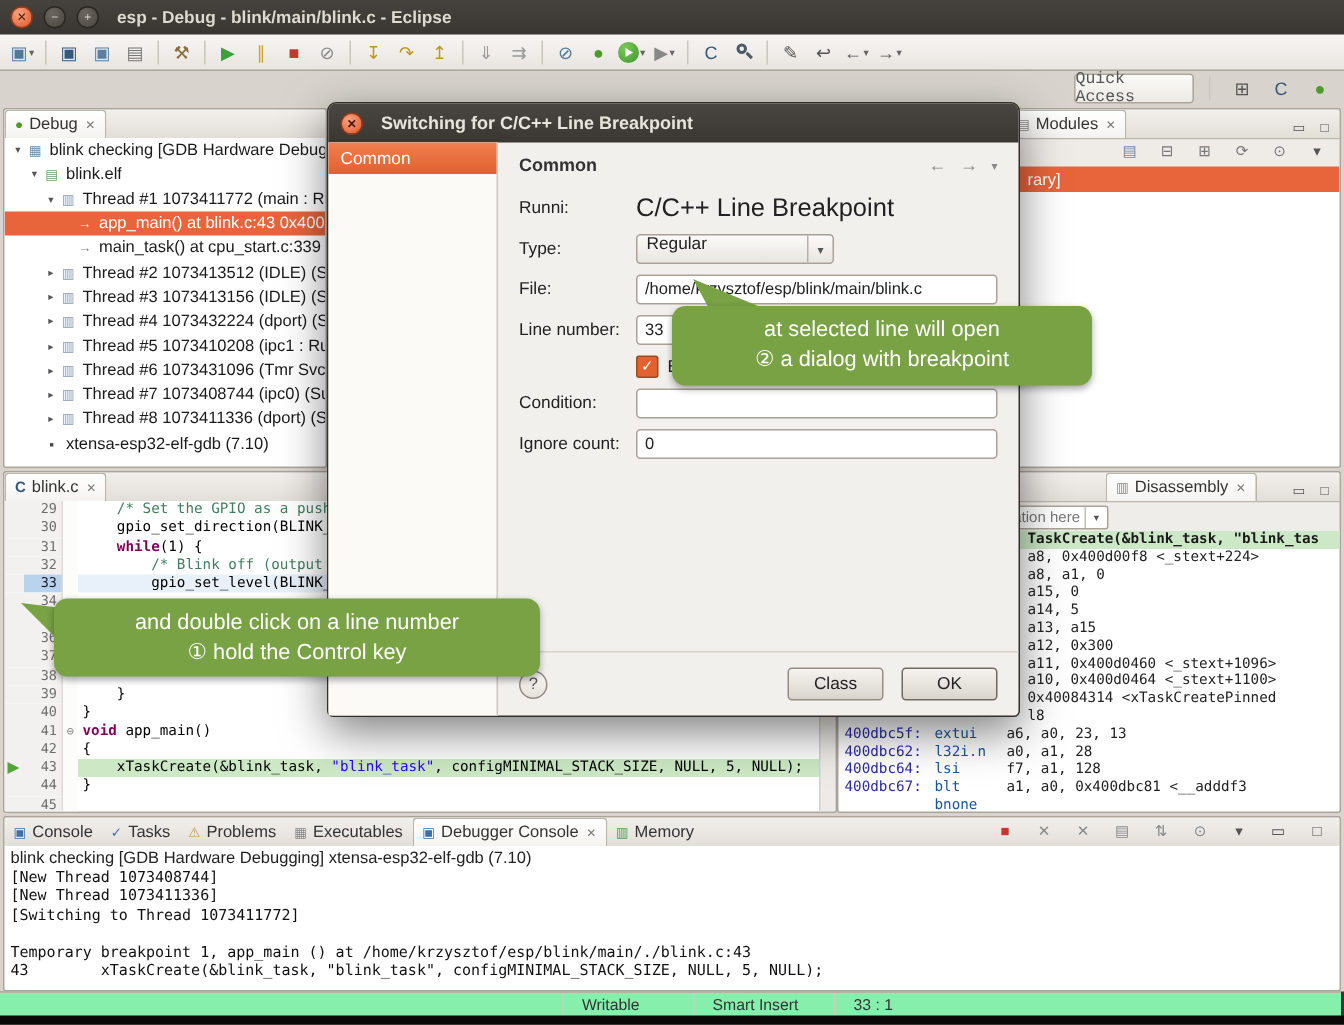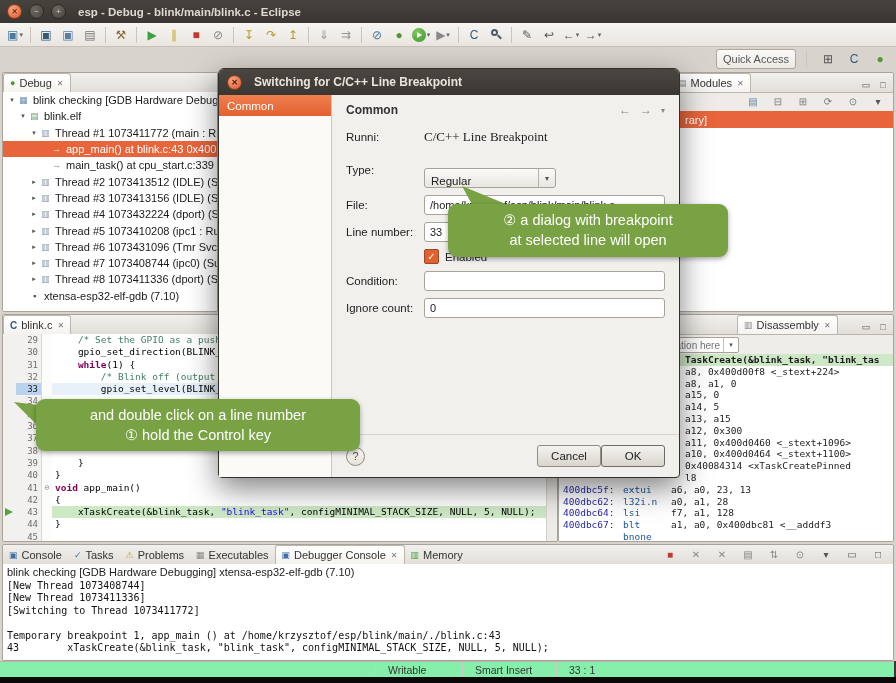--- a/index.html
+++ b/index.html
@@ -20,21 +20,21 @@
   .mini-arrow{font-size:7px;color:#666;margin-left:1px;}
   .icn.run{width:14px;height:14px;border-radius:50%;background:radial-g radient(circle at 35% 30%,#7CC95B,#3D9630);background:radial-gradient(circle at 35% 30%,#7CC95B,#3D9630);position:relative;}
   .icn.run::after{content:"";position:absolute;left:5px;top:4px;border-left:5px solid #fff;border-top:3px solid transparent;border-bottom:3px solid transparent;}
   .icn.search{width:13px;height:13px;position:relative;}
   .icn.search::before{content:"";position:absolute;left:1px;top:1px;width:7px;height:7px;border:2px solid #4E5A66;border-radius:50%;box-sizing:border-box;}
   .icn.search::after{content:"";position:absolute;left:7px;top:8px;width:5px;height:2px;background:#4E5A66;transform:rotate(45deg);}
 
   
   .workspace{position:absolute;left:0;top:47px;width:896px;height:614px;background:#D8D4CD;}
   .topright{position:absolute;top:49px;right:5px;display:flex;align-items:center;gap:6px;z-index:2;}
-  .qa{width:78px;height:18px;border:1px solid #ACA69D;border-radius:3px;background:linear-gradient(#FBFAF7,#EDEAE4);font-size:11px;color:#555;display:flex;align-items:center;justify-content:center;}
+  .qa{width:78px;height:18px;border:1px solid #ACA69D;border-radius:3px;background:linear-gradient(#FBFAF7,#EDEAE4);font-size:11px;color:#555;display:flex;align-items:center;justify-content:center;font-family:Liberation Mono, monospace;}
 
   
   .panel{position:absolute;background:#F0EEEA;border:1px solid #A9A39A;border-radius:2px;box-sizing:border-box;overflow:hidden;z-index:1;}
   .vtabs{height:19px;display:flex;align-items:flex-end;background:linear-gradient(#F2F0EC,#E2DFD9);border-bottom:1px solid #BBB5AC;}
   .vtab{height:19px;display:flex;align-items:center;padding:0 6px;font-size:11px;color:#333;white-space:nowrap;box-sizing:border-box;}
   .vtab.active{background:linear-gradient(#FFFFFF,#F5F3F0);border:1px solid #BBB5AC;border-bottom:none;border-radius:3px 3px 0 0;}
   .ticon{margin-right:4px;font-size:9px;}
   .tclose{font-size:8px;color:#777;margin-left:5px;}
   .grow{flex:1;}
   .winbtn{width:14px;height:14px;font-size:9px;color:#555;display:flex;align-items:center;justify-content:center;margin-right:3px;}
@@ -112,30 +112,30 @@
   .dbody{position:absolute;top:26px;left:0;right:0;bottom:0;display:flex;}
   .dside{width:112px;background:#FBFAF7;border-right:1px solid #CCC7BF;flex-shrink:0;}
   .dside-item{height:21px;background:linear-gradient(#F08050,#E2602F);color:#fff;font-size:11.5px;display:flex;align-items:center;padding-left:8px;}
   .dcontent{flex:1;position:relative;padding:8px 14px 0 14px;}
   .dheader{display:flex;align-items:center;margin-bottom:12px;}
   .dheader .h{font-size:12px;font-weight:bold;color:#333;}
   .dnav{margin-left:auto;display:flex;gap:9px;color:#888;font-size:12px;align-items:center;}
   .dnav .small{font-size:8px;}
   .drowf{display:flex;align-items:center;margin-bottom:7px;}
   .dlabel{width:78px;font-size:11.5px;color:#222;flex-shrink:0;}
-  .dvalue{font-size:13px;color:#222;font-family:Liberation Serif, serif;}
+  .dvalue{font-size:17px;color:#222;}
   .dinput{flex:1;height:20px;border:1px solid #A9A299;border-radius:3px;background:#fff;font-size:11px;color:#222;padding:0 5px;font-family:"Liberation Sans",sans-serif;box-sizing:border-box;outline:none;}
-  .dcombo{width:132px;height:20px;border:1px solid #A9A299;border-radius:3px;background:linear-gradient(#FBFAF8,#E9E6E0);display:flex;align-items:flex-end;font-size:11.5px;color:#222;padding-left:6px;box-sizing:border-box;margin-top:16px;}
+  .dcombo{width:132px;height:20px;border:1px solid #A9A299;border-radius:3px;background:linear-gradient(#FBFAF8,#E9E6E0);display:flex;align-items:flex-start;font-size:11.5px;color:#222;padding-left:6px;box-sizing:border-box;}
   .dcombo .arr{margin-left:auto;border-left:1px solid #B5AFA6;height:100%;width:16px;display:flex;align-items:center;justify-content:center;color:#555;font-size:8px;}
   .dcheck{width:13px;height:13px;border:1px solid #9A4A22;background:#E2622F;border-radius:2px;color:#fff;font-size:10px;line-height:13px;text-align:center;margin-right:6px;flex-shrink:0;}
   .dchecklabel{font-size:11.5px;color:#222;}
   .dfooter{position:absolute;left:0;right:0;bottom:0;height:42px;border-top:1px solid #D8D3CB;display:flex;align-items:center;padding:0 14px;}
   .dhelp{width:19px;height:19px;border-radius:50%;border:1px solid #918B82;background:linear-gradient(#FAF8F5,#E6E2DB);color:#555;font-size:11px;display:flex;align-items:center;justify-content:center;box-sizing:border-box;}
   .dbtn{min-width:64px;height:22px;border:1px solid #938D84;border-radius:3px;background:linear-gradient(#F5F3EF,#D9D5CE);font-size:11.5px;color:#222;display:flex;align-items:center;justify-content:center;box-sizing:border-box;padding:0 10px;}
-  .dbtn.ok{margin-left:0;border-color:#6F6A62;}
+  .dbtn.ok{margin-left:12px;border-color:#6F6A62;}
 
   
   .callout{position:absolute;background:#78A243;border-radius:9px;color:#fff;text-align:center;z-index:60;box-shadow:0 2px 5px rgba(0,0,0,.35);}
   .callout .cl{font-size:14.5px;line-height:20px;}
   .callout1{left:36px;top:399px;width:324px;height:52px;padding-top:6px;box-sizing:border-box;}
   .callout2{left:448px;top:204px;width:280px;height:53px;padding-top:6px;box-sizing:border-box;}
   .cptr{position:absolute;z-index:59;}
 </style>
 </head>
 <body>
@@ -564,36 +564,36 @@
           <span class="dlabel">Condition:</span>
           <input class="dinput" readonly="" value="" style="">
         </div>
         <div class="drowf">
           <span class="dlabel">Ignore count:</span>
           <input class="dinput" readonly="" value="0" style="">
         </div>
         <div class="dfooter">
           <span class="dhelp">?</span>
           <span class="grow"></span>
-          <span class="dbtn">Cancel</span>
+          <span class="dbtn">Class</span>
           <span class="dbtn ok">OK</span>
         </div>
       </div>
     </div>
   </div>
 
   <svg class="cptr" style="left:12px;top:396px;" width="72" height="52">
     <polygon points="2,6 68,14 44,48" fill="#78A243"></polygon>
   </svg>
   <div class="callout callout1">
     <div class="cl">and double click on a line number</div>
     <div class="cl">① hold the Control key</div>
   </div>
 
   <svg class="cptr" style="left:456px;top:184px;z-index:61;" width="72" height="52">
     <polygon points="6,2 64,26 32,50" fill="#78A243"></polygon>
   </svg>
   <div class="callout callout2" style="z-index:61;">
+    <div class="cl">at selected line will  open</div>
     <div class="cl">② a dialog with breakpoint</div>
-    <div class="cl">at selected line will  open</div>
   </div>
 
 </div>
 
 </body></html>

